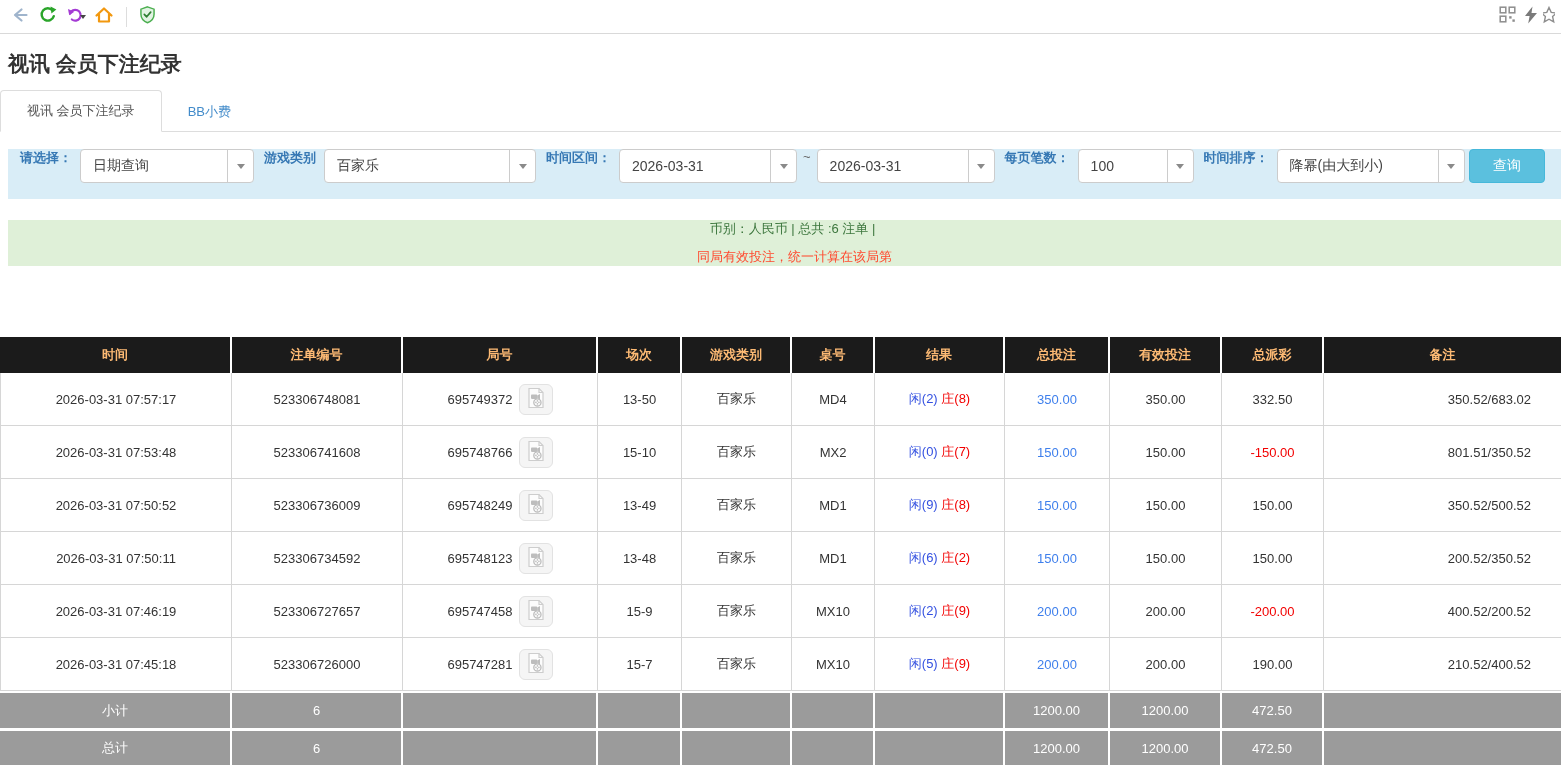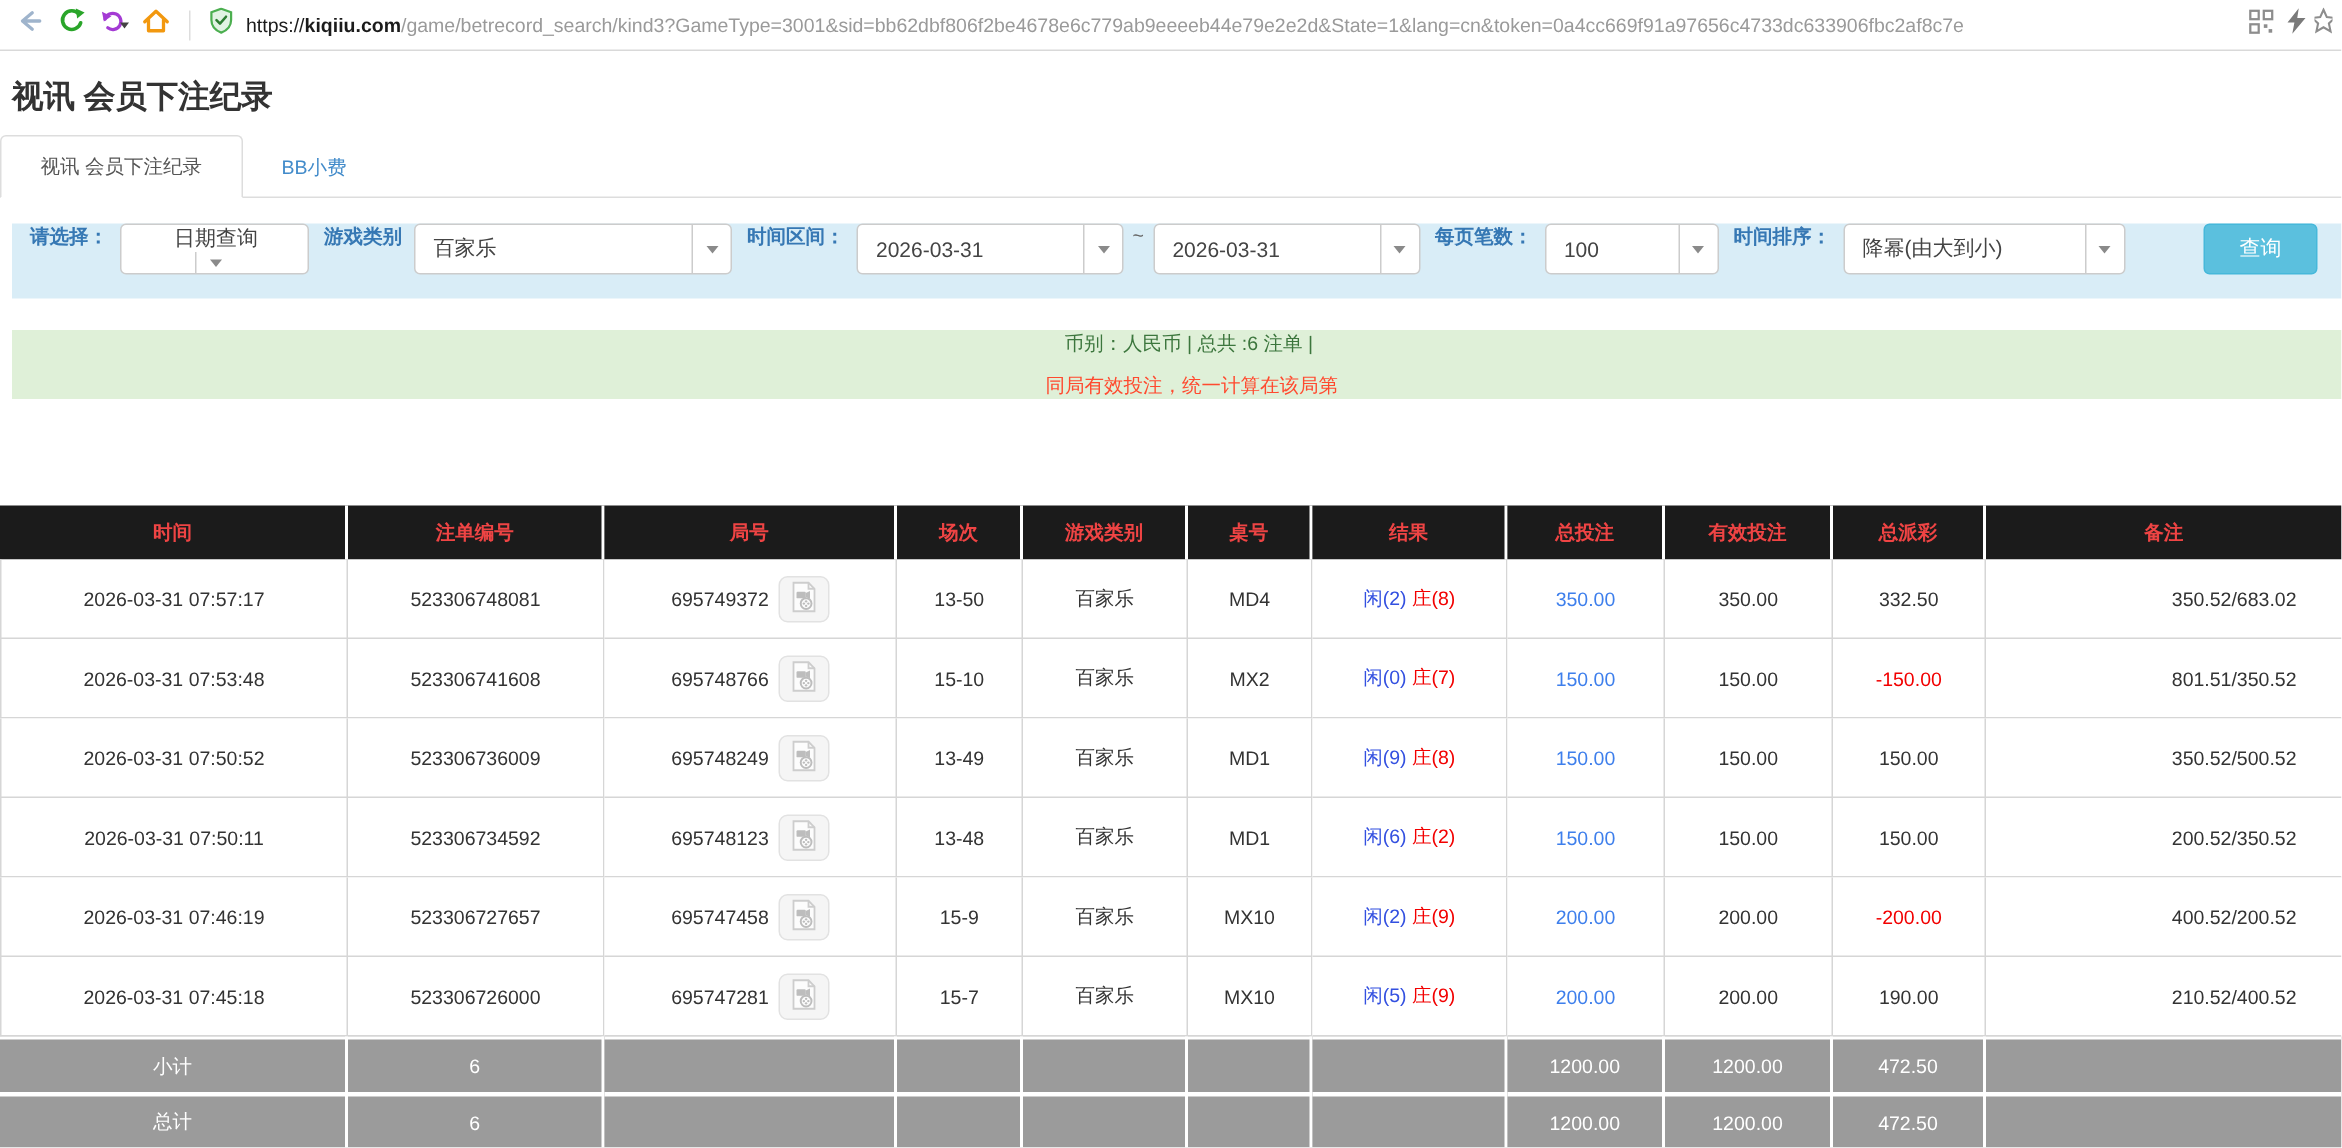--- a/index.html
+++ b/index.html
@@ -36,35 +36,35 @@
   .flabel { color: #3678b4; font-weight: bold; font-size: 13px; margin: 0 8px 0 10px; flex: 0 0 auto; }
   .flabel:first-child { margin-left: 0; }
   .select { display: flex; align-items: center; height: 34px; background: #fff; border: 1px solid #ccc;
             border-radius: 4px; cursor: pointer; flex: 0 0 auto; overflow: hidden; }
   .sel-val { font-size: 14px; color: #444; padding: 0 10px 0 12px; flex: 1 1 auto; text-align: left; }
   .sel-arrow { width: 26px; height: 100%; border-left: 1px solid #ccc; display: flex;
                align-items: center; justify-content: center; }
   .caret-down { width: 0; height: 0; border-left: 4px solid transparent; border-right: 4px solid transparent;
                 border-top: 5px solid #8a8a8a; }
   .tilde { color: #666; font-size: 13px; margin: 0 6px; }
-  .w-query { width: 126px; flex-direction: column; } .w-game { width: 212px; } .w-date { width: 178px; }
+  .w-query { width: 174px; } .w-game { width: 212px; } .w-date { width: 178px; }
   .w-size { width: 116px; gap: 28px; } .w-sort { width: 188px; }
   .search-btn { margin-left: auto; height: 34px; min-width: 56px; padding: 0 23px; background: #5bc0de;
                 border: 1px solid #46b8da; border-radius: 4px; color: #fff; font-size: 14px;
                 cursor: pointer; font-family: inherit; flex: 0 0 auto; }
 
   
   .notice { display: flex; justify-content: space-between; align-items: center; background: #dff0d8;
             height: 46px; margin: 21px 0 0 8px; padding-left: 16px; white-space: nowrap; overflow: hidden; flex-direction: column; }
   .notice-left { color: #3c763d; font-size: 13px; }
   .notice-right { color: #ff4a2f; font-size: 13px; margin-right: -4px; }
 
   
   table { width: 1561px; table-layout: fixed; border-collapse: separate; border-spacing: 0; margin-top: 71px; }
-  thead th { background: #1b1b1b; color: #ef4444; font-size: 13px; font-weight: bold; height: 36px;
+  thead th { background: #1b1b1b; color: #fdba74; font-size: 13px; font-weight: bold; height: 36px;
              text-align: center; border-right: 2px solid #fff; }
   thead th:last-child { border-right: none; }
   tbody td { height: 53px; font-size: 13px; color: #333; text-align: center; background: #fff;
              border-bottom: 1px solid #d6d6d6; border-right: 1px solid #d6d6d6; vertical-align: middle; }
   tbody tr td:first-child { border-left: 1px solid #d6d6d6; }
   tbody tr td:last-child  { border-right: none; text-align: right; padding-right: 30px; }
   td.amount-blue { color: #3e7fec; }
   td.payout.neg { color: #f20000; }
   .res-p { color: #3350e0; }
   .res-b { color: #f20000; }
@@ -115,21 +115,20 @@
       </span>
     </div>
     <div class="tb-divider"></div>
     <div class="urlbar">
       <span>
         <svg width="17" height="18" viewBox="0 0 16 17">
             <path d="M8 0.8 L14.2 3 V7.8 C14.2 11.8 11.3 14.5 8 15.8 C4.7 14.5 1.8 11.8 1.8 7.8 V3 Z" fill="#e2f3e3" stroke="#4caf50" stroke-width="1.4"></path>
             <path d="M5 8 L7.2 10.2 L11 5.8" fill="none" stroke="#2e7d32" stroke-width="1.6" stroke-linecap="round" stroke-linejoin="round"></path>
           </svg>
       </span>
-      <span class="url-text"><span class="url-scheme">https://</span><span class="url-domain">kiqiiu.com</span><span class="url-path">/game/betrecord_search/kind3?GameType=3001&amp;sid=bb62dbf806f2be4678e6c779ab9eeeeb44e79e2e2d&amp;State=1&amp;lang=cn&amp;token=0a4cc669f91a97656c4733dc633906fbc2af8c7e</span></span>
     </div>
     <div class="right-icons">
       <div class="tbtn">
         <span>
           <svg width="17" height="17" viewBox="0 0 17 17">
               <g fill="none" stroke="#8d8d8d" stroke-width="1.5">
                 <rect x="1.2" y="1.2" width="5.6" height="5.6"></rect>
                 <rect x="10.2" y="1.2" width="5.6" height="5.6"></rect>
                 <rect x="1.2" y="10.2" width="5.6" height="5.6"></rect>
               </g>

